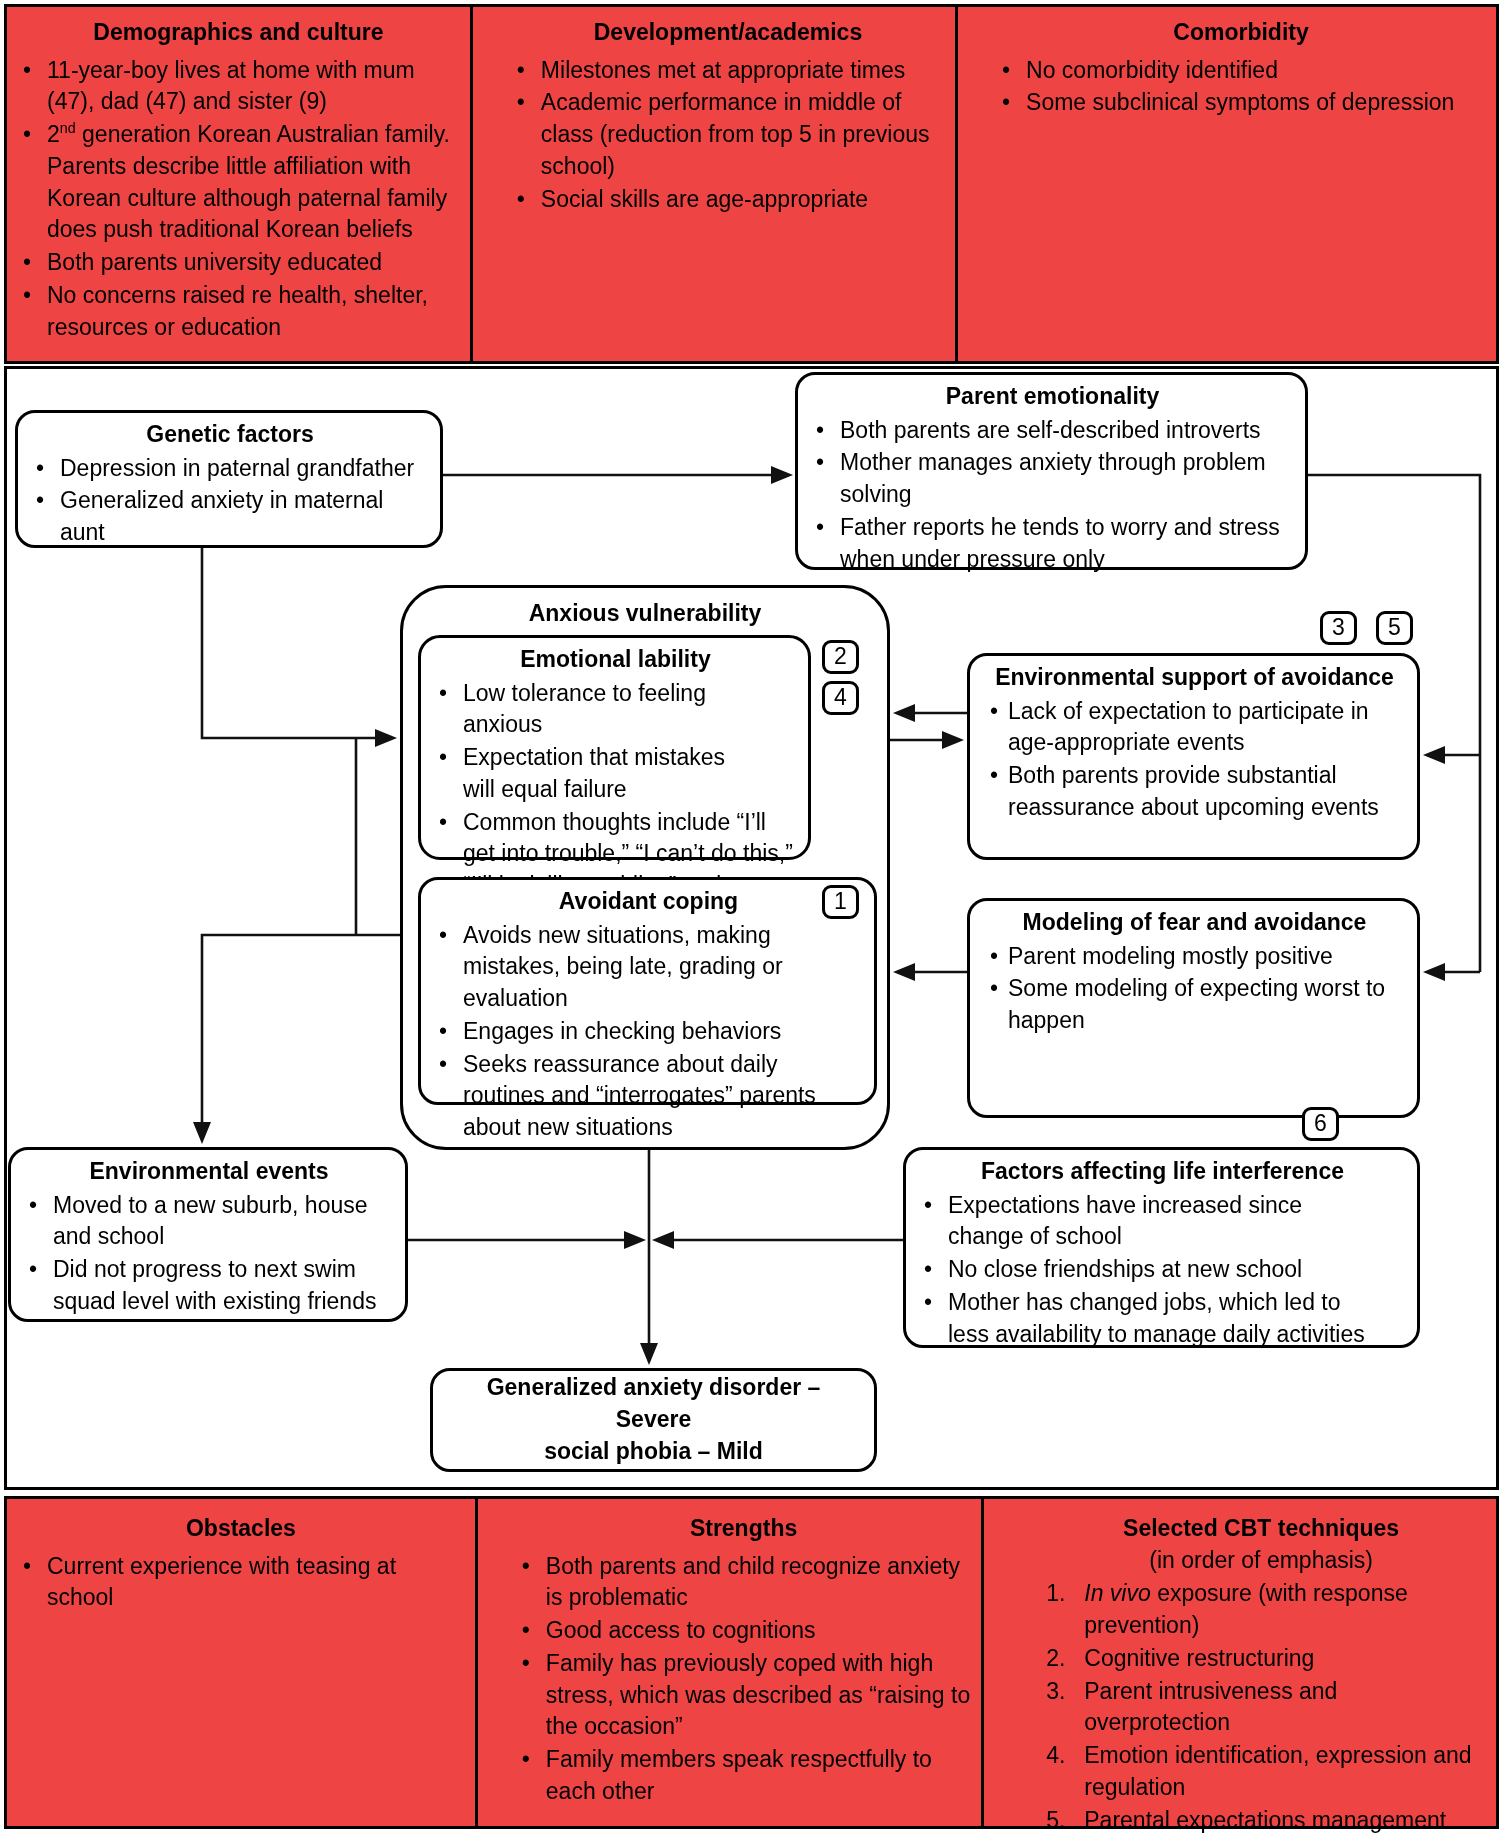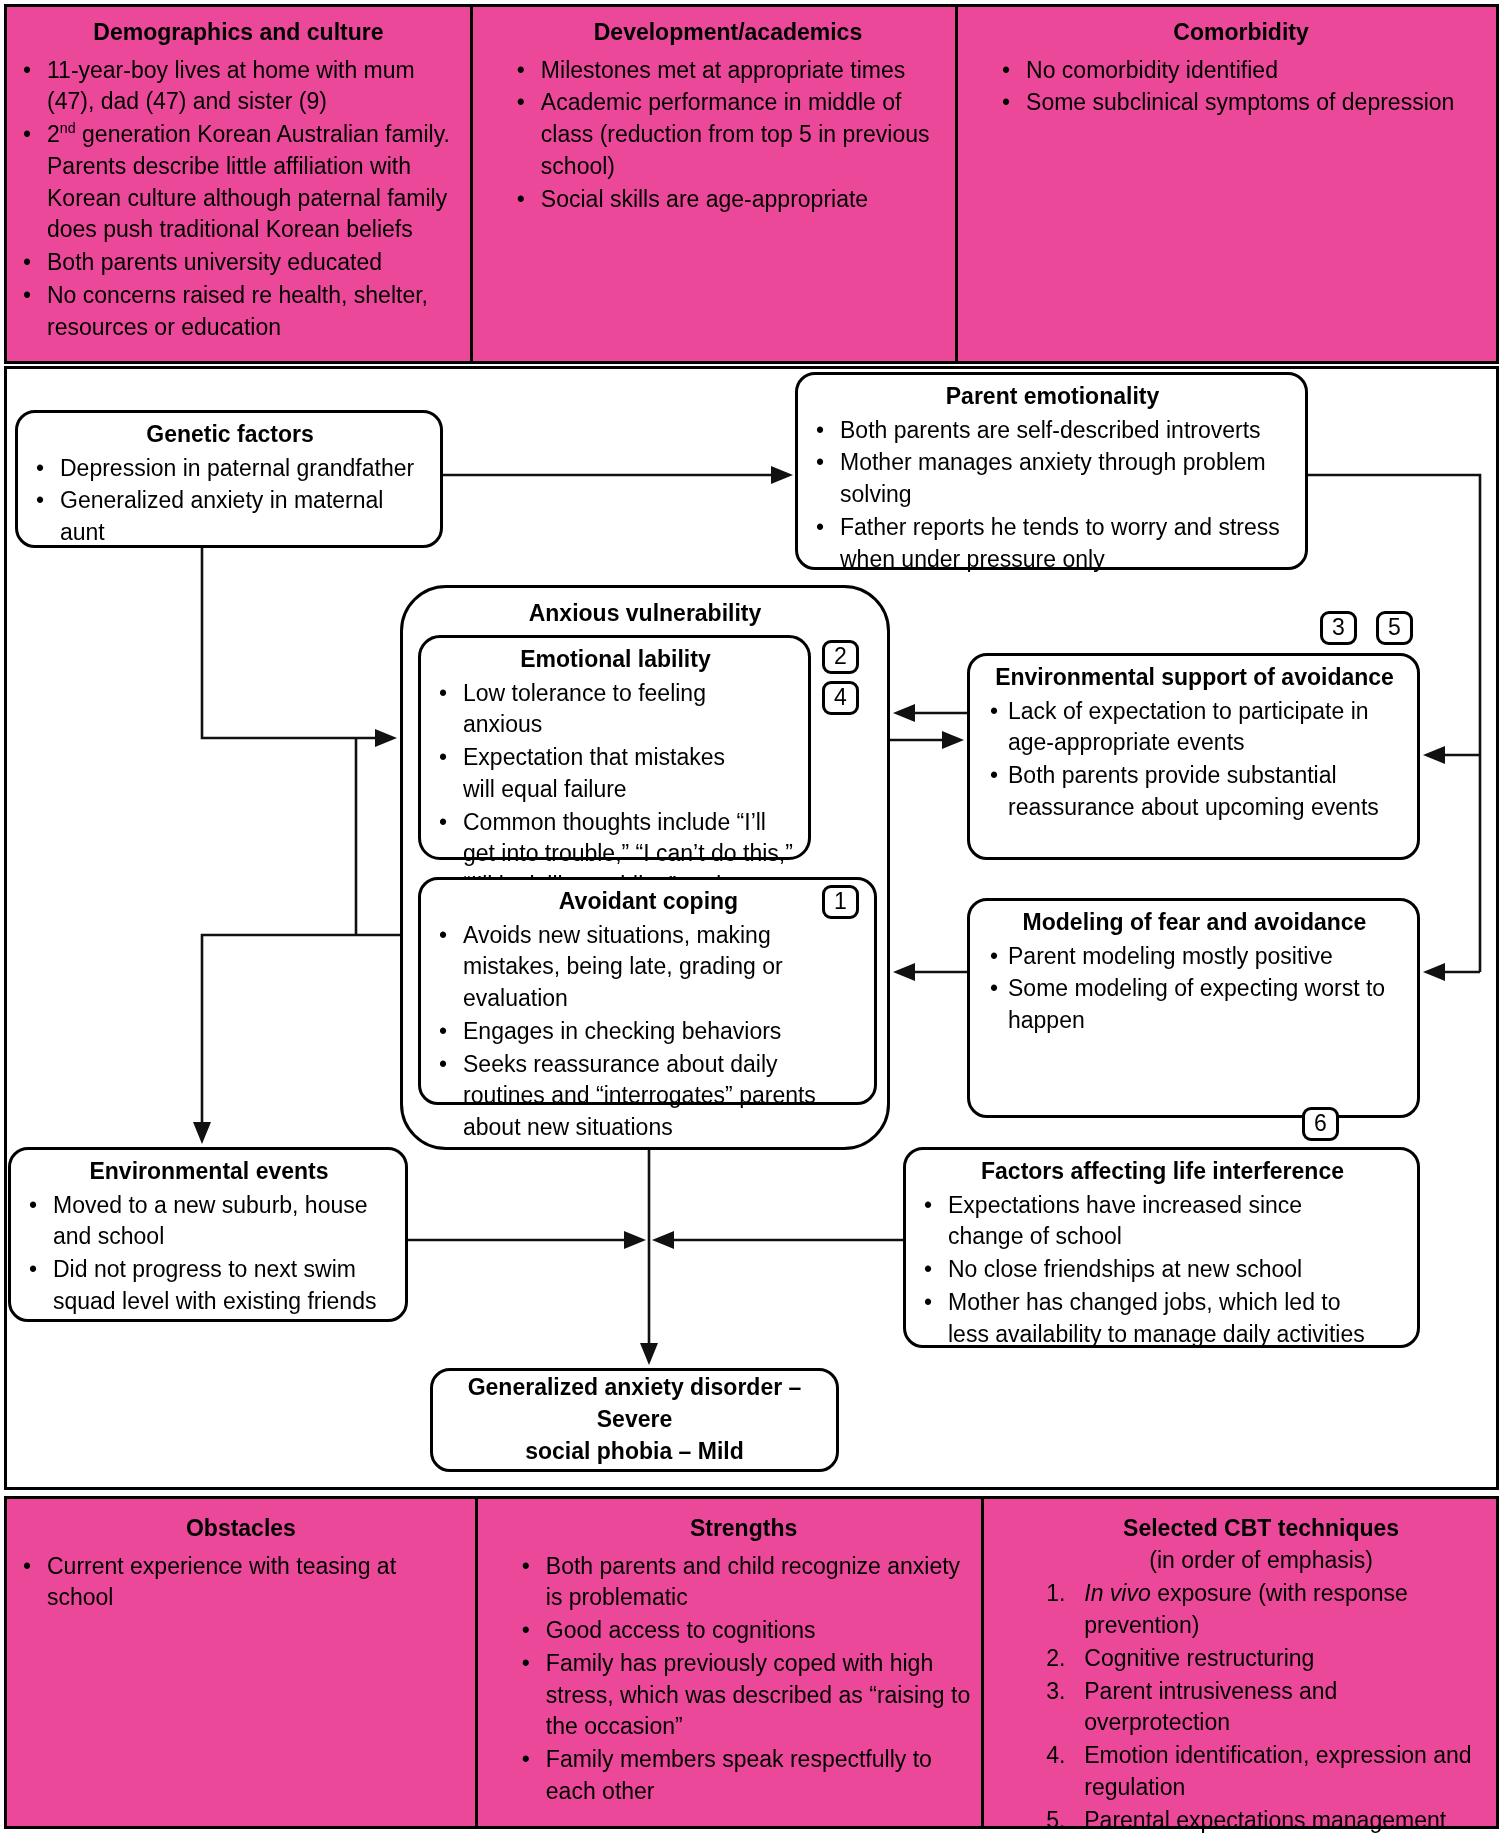--- a/index.html
+++ b/index.html
@@ -1,20 +1,20 @@
 <!DOCTYPE html>
 <html><head>
 <meta charset="utf-8">
 <style>
   html,body{margin:0;padding:0;background:#fff;}
   .page{position:relative;width:1504px;height:1833px;background:#fff;color:#000;
         font-family:"Liberation Sans",sans-serif;font-size:23px;line-height:1.38;overflow:hidden;}
   .abs{position:absolute;box-sizing:border-box;}
   
-  .ttable{border:3px solid #000;display:flex;background:#ec4899;gap:28px;}
+  .ttable{border:3px solid #000;display:flex;background:#ef4444;gap:28px;}
   .tcell{box-sizing:border-box;padding:6px 10px 8px 10px;}
   .tcell.sep{border-right:3px solid #000;}
   .celltitle{font-weight:bold;text-align:center;margin:4px 0 6px 0;}
   ul.blist{list-style:none;margin:0;padding:0;}
   ul.blist li{position:relative;padding-left:30px;margin:1px 0;}
   ul.blist li::before{content:"\2022";position:absolute;left:6px;}
   
   .fbox{border:3px solid #000;border-radius:20px;background:#fff;padding:4px 10px 8px 12px;z-index:2;}
   .fbox .celltitle{margin:2px 0 2px 0;}
   .outerbox{border:3px solid #000;border-radius:46px;background:#fff;z-index:1;}
@@ -163,21 +163,21 @@
 
   <div class="abs fbox" style="left:903px;top:1147px;width:517px;height:201px;">
     <div class="celltitle">Factors affecting life interference</div>
     <ul class="blist" style="padding-right:34px;">
       <li>Expectations have increased since change of school</li>
       <li>No close friendships at new school</li>
       <li>Mother has changed jobs, which led to less availability to manage daily activities</li>
     </ul>
   </div>
 
-  <div class="abs fbox gadbox" style="left:430px;top:1368px;width:409px;height:104px;justify-content:flex-end;">
+  <div class="abs fbox gadbox" style="left:430px;top:1368px;width:447px;height:104px;justify-content:flex-end;">
     <div>
       <div>Generalized anxiety disorder – Severe</div>
       <div>social phobia – Mild</div>
     </div>
   </div>
 
   <div class="abs badge" style="left:822px;top:640px;">
       <span>2</span>
     </div>
   <div class="abs badge" style="left:822px;top:681px;">

